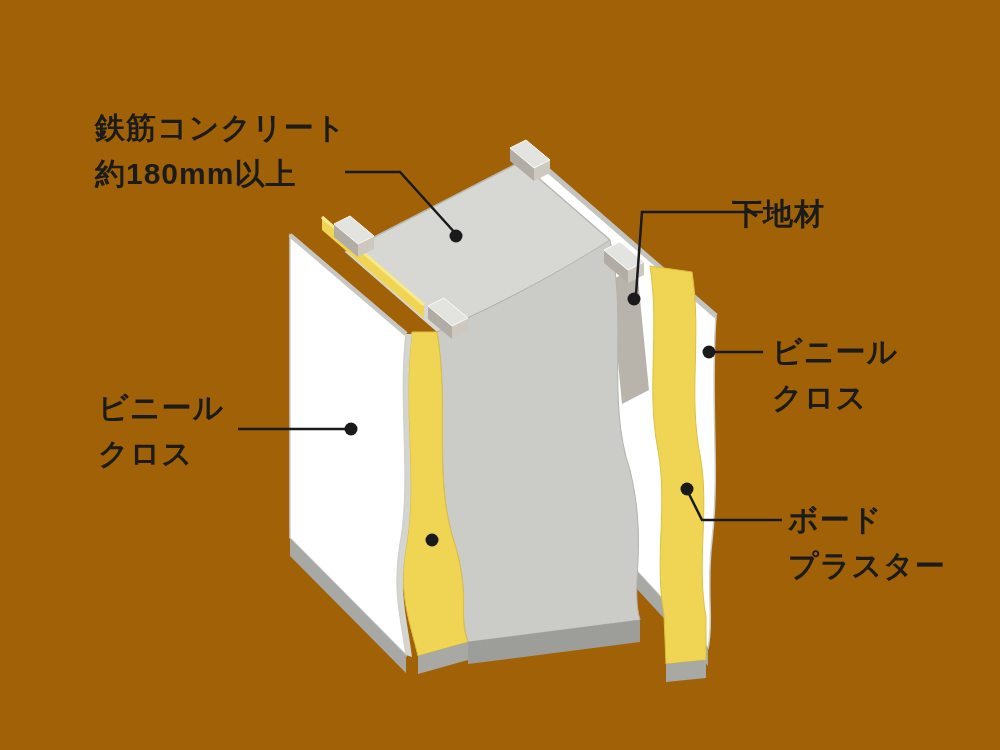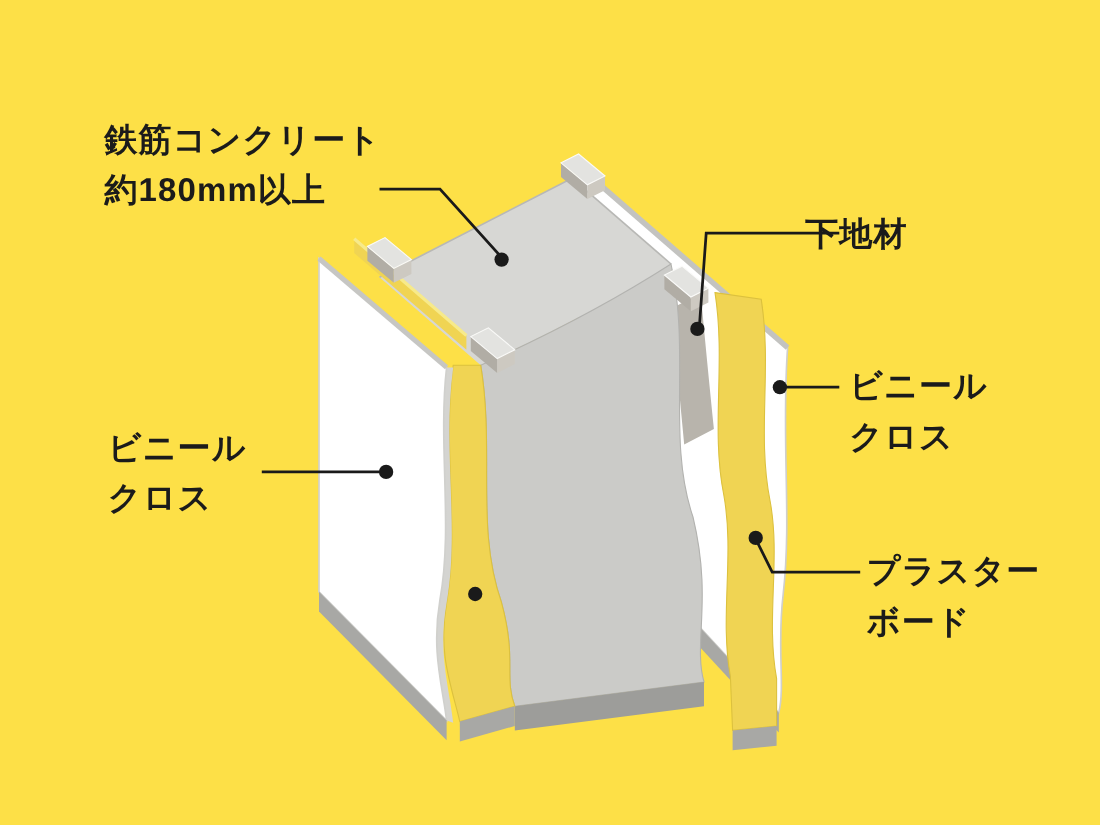--- a/index.html
+++ b/index.html
@@ -1,20 +1,20 @@
 <!DOCTYPE html>
 <html><head>
 <meta charset="utf-8">
 <style>
   html,body{margin:0;padding:0;background:#ffffff;}
   #stage{
     position:relative;
     width:1000px;
     height:750px;
-    background:#fde047;
+    background:#a16207;
     overflow:hidden;
     font-family:"Liberation Sans","DejaVu Sans",sans-serif;
   }
   #stage svg{position:absolute;left:0;top:0;}
   .label{
     position:absolute;
     font-size:30px;
     font-weight:600;
     color:#1b1b1b;
     line-height:46px;
@@ -107,17 +107,17 @@
     <span>ビニール</span>
     <span>クロス</span>
   </div>
 
   <div class="label" style="left:98px;top:385px;">
     <span>ビニール</span>
     <span>クロス</span>
   </div>
 
   <div class="label" style="left:788px;top:497px;">
+    <span>ボード</span>
     <span>プラスター</span>
-    <span>ボード</span>
   </div>
 
 </div>
 
 </body></html>

